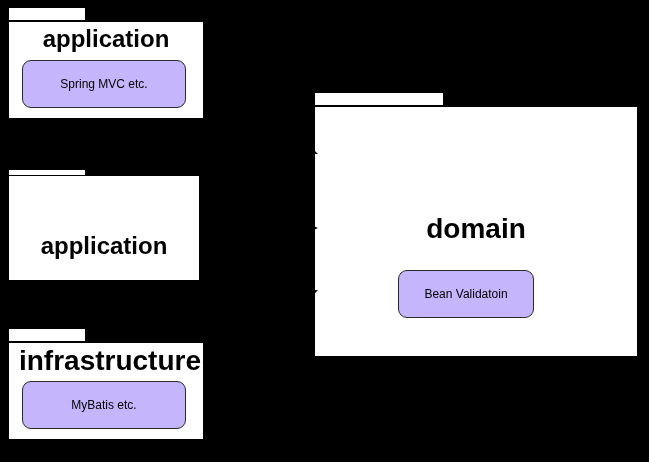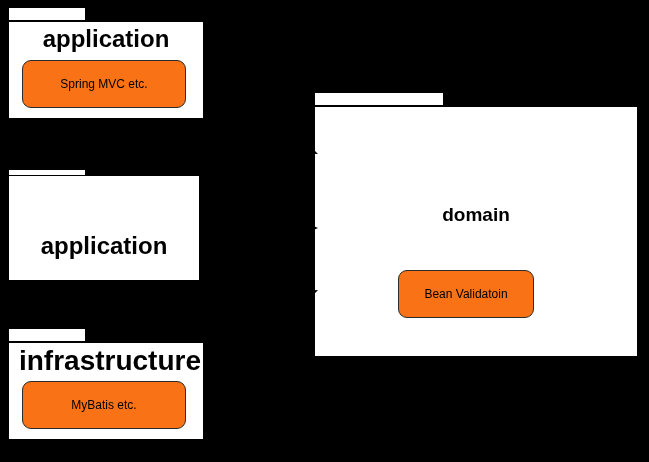--- a/index.html
+++ b/index.html
@@ -38,21 +38,21 @@
     width: 100%;
     text-align: center;
     font-weight: bold;
     color: #000000;
     white-space: nowrap;
   }
 
   
   .inner-box {
     position: absolute;
-    background: #f97316;
+    background: #c4b5fd;
     border: 1px solid #2b2b2b;
     border-radius: 9px;
     box-sizing: border-box;
     display: flex;
     align-items: center;
     justify-content: center;
   }
   .inner-label {
     font-size: 12px;
     color: #000000;
@@ -94,21 +94,21 @@
     <div class="pkg-body" style="left:8px; top:342px; width:196px; height:98px;"></div>
     <div class="pkg-title" style="left:12px; top:345px; width:196px; font-size:28px;">infrastructure</div>
     <div class="inner-box" style="left:22px; top:381px; width:164px; height:48px;align-items:center;">
       <span class="inner-label">MyBatis etc.</span>
     </div>
   </div>
 
   <div class="pkg">
     <div class="pkg-tab" style="left:314px; top:92px; width:130px; height:14px;"></div>
     <div class="pkg-body" style="left:314px; top:106px; width:324px; height:251px;"></div>
-    <div class="pkg-title" style="left:314px; top:204px; width:324px; font-size:19px;">domain</div>
+    <div class="pkg-title" style="left:314px; top:213px; width:324px; font-size:28px;">domain</div>
     <div class="inner-box" style="left:398px; top:270px; width:136px; height:48px;">
       <span class="inner-label">Bean Validatoin</span>
     </div>
   </div>
 
   <svg class="arrow-layer" viewBox="0 0 649 462" xmlns="http://www.w3.org/2000/svg">
 
     <g>
       <path d="M 204 95 L 300 125 L 314 152" stroke="#000000" stroke-width="2" fill="none"></path>
       <path d="M 303 139 L 318 154 L 300 153 Z" fill="#000000"></path>

